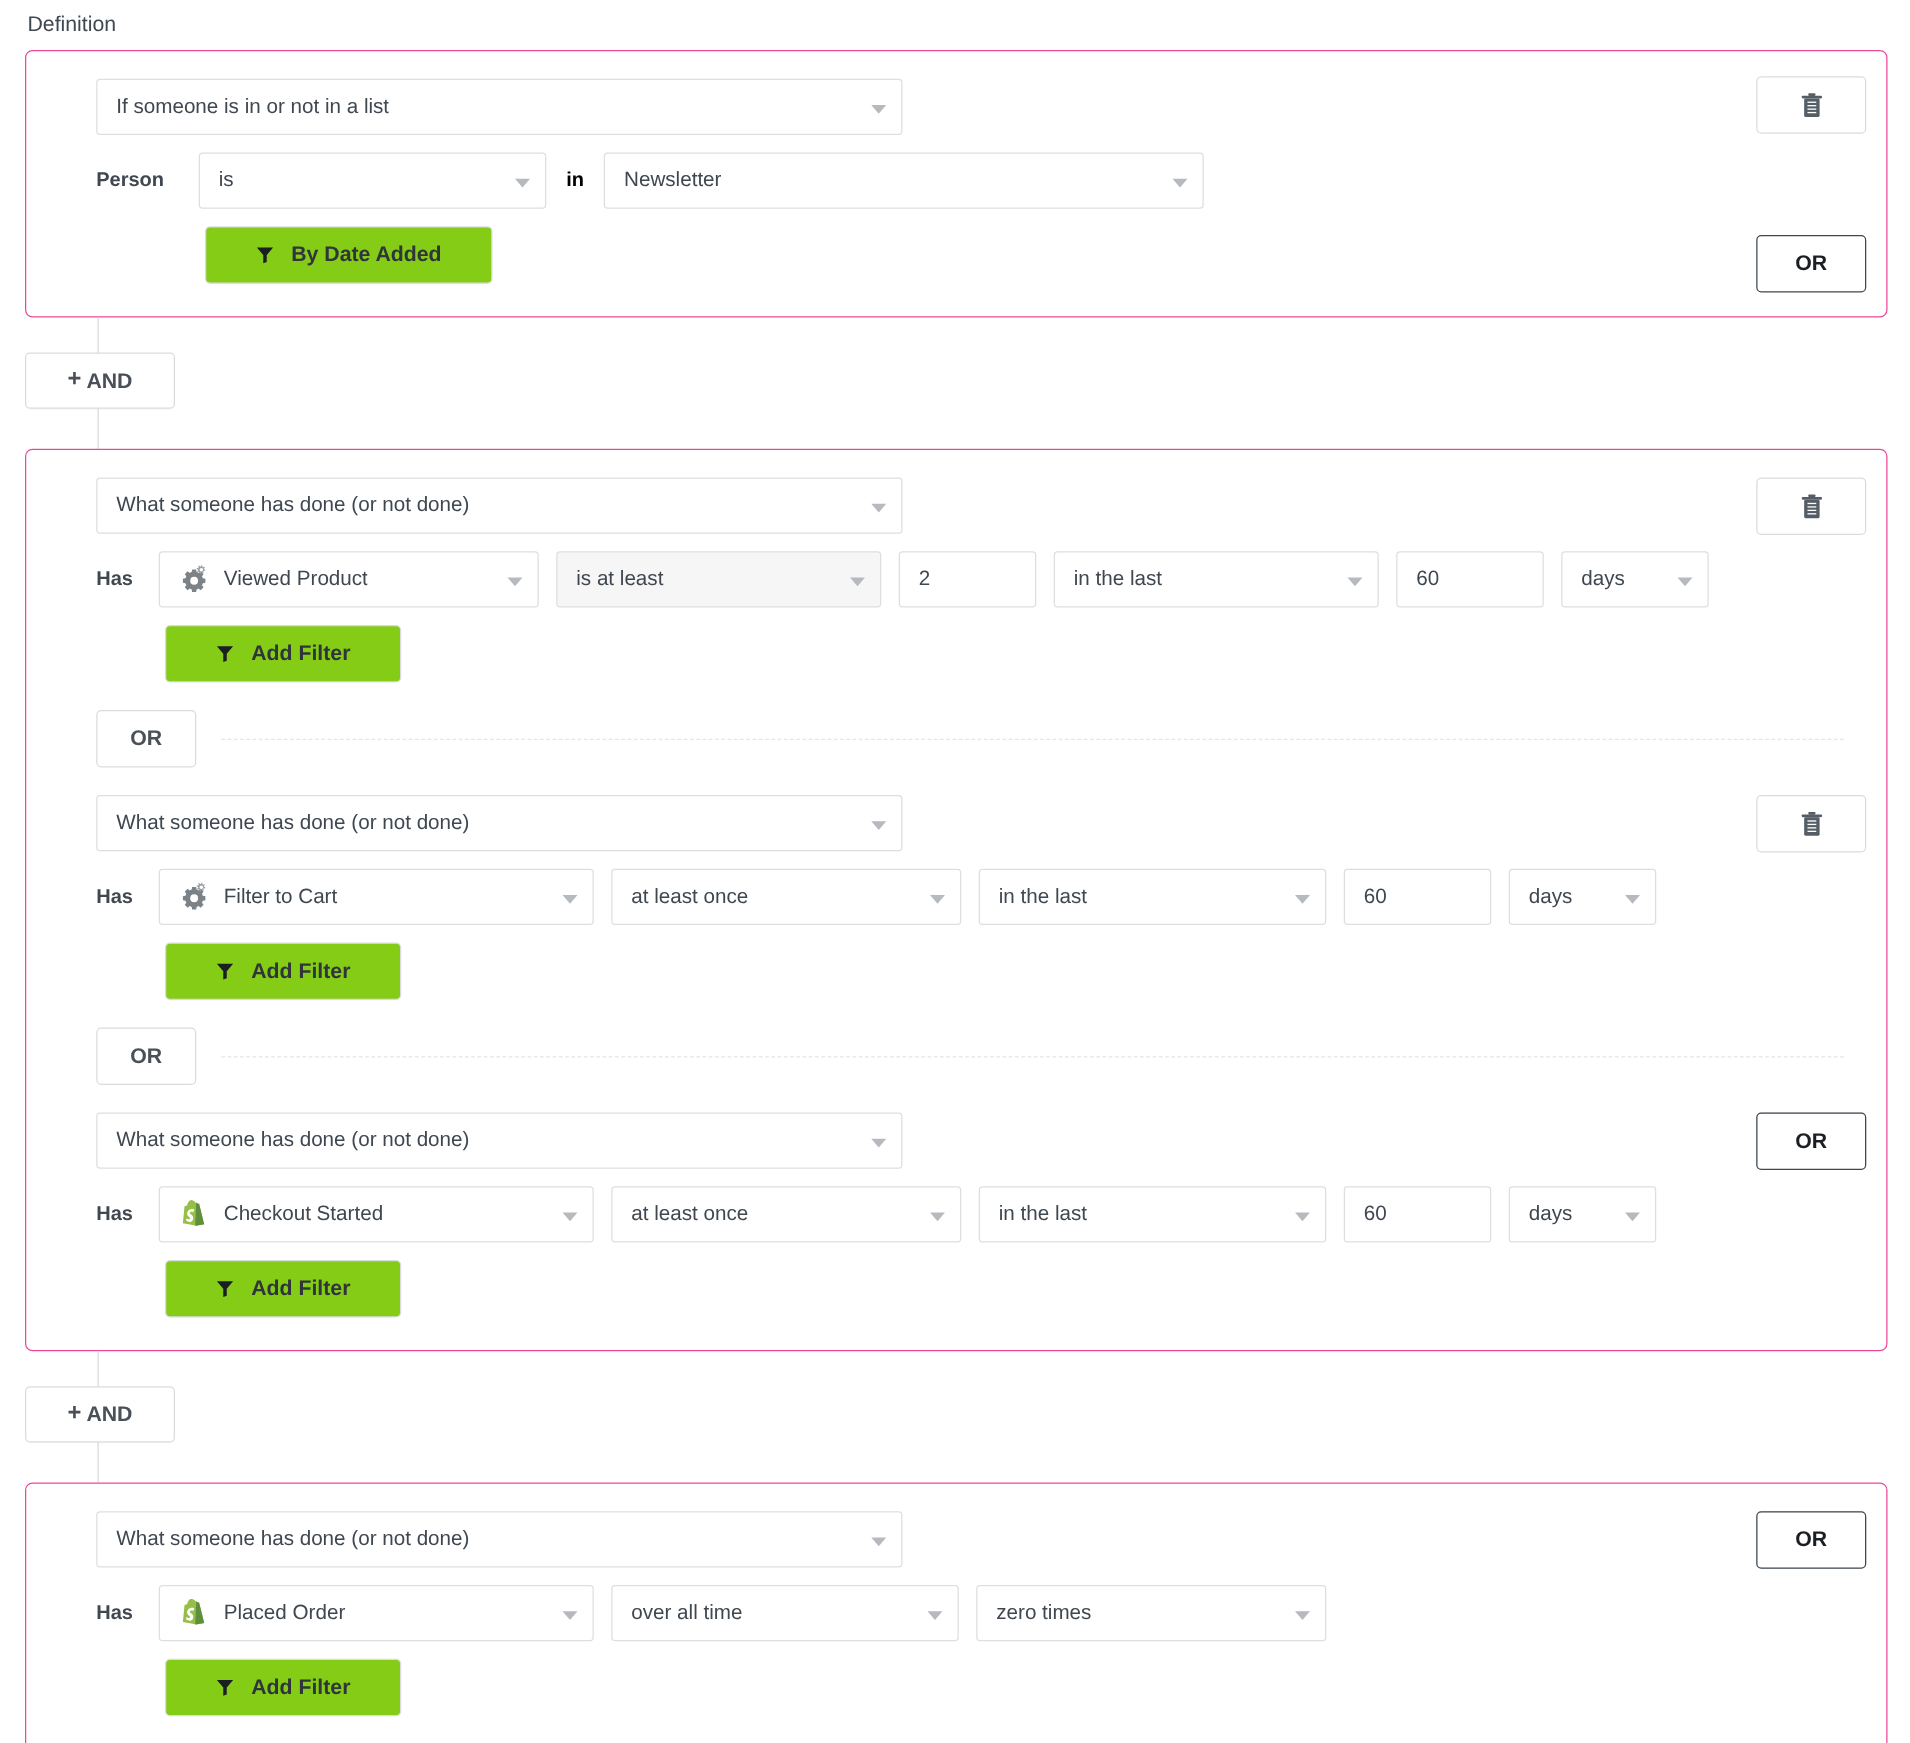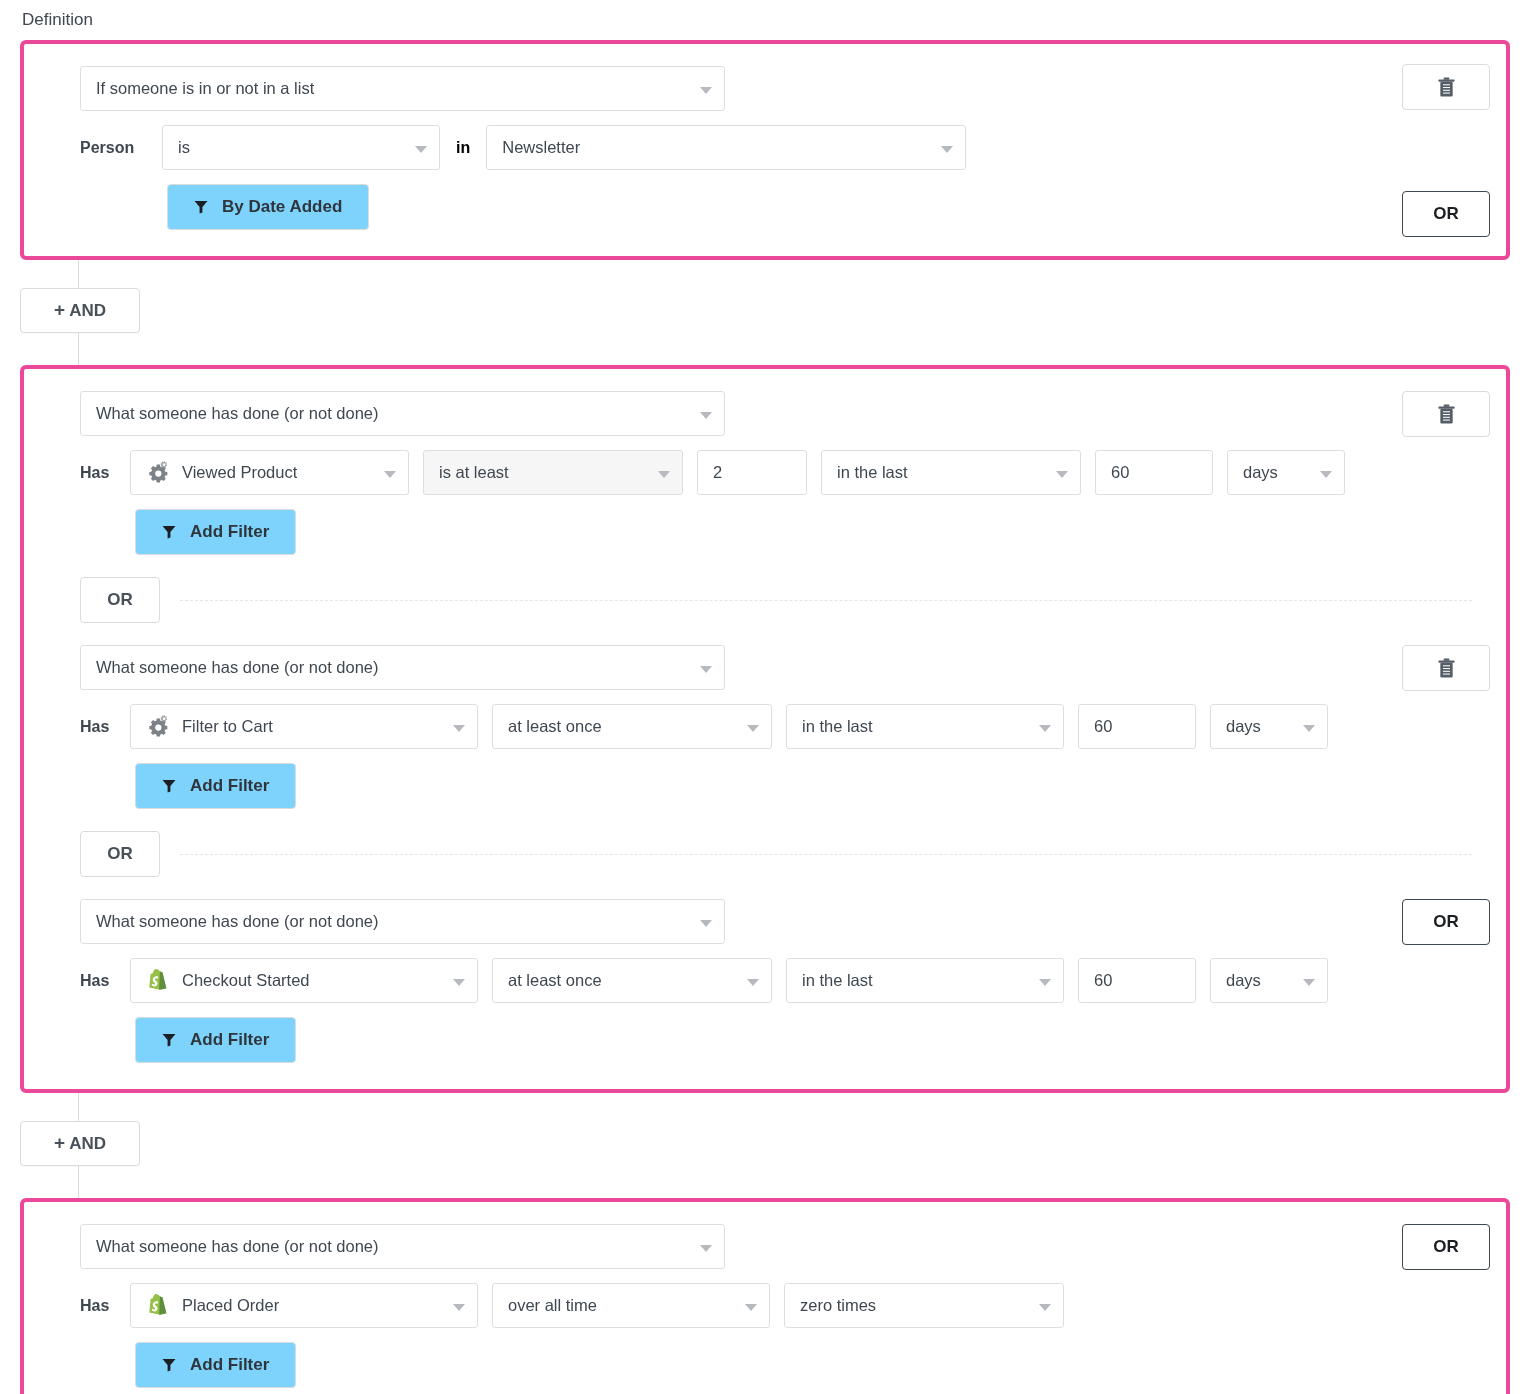--- a/index.html
+++ b/index.html
@@ -23,21 +23,21 @@
     font-size: 17px;
     color: #3f4750;
     padding: 10px 0 10px 22px;
     line-height: 1.2;
   }
 
   
   .card {
     position: relative;
     margin: 0 18px 0 20px;
-    border: 4px solid #ec4899;
+    border: 1px solid #ec4899;
     border-radius: 6px;
     background: #ffffff;
     padding: 22px 0 22px 0;
   }
 
   
   .connector {
     position: relative;
     height: 105px;
     margin: 0 20px;
@@ -157,42 +157,42 @@
     width: 24px;
     height: 24px;
     margin-right: 12px;
     flex: 0 0 auto;
   }
 
   
   .w-type      { width: 645px; margin-left: 0; }
   .w-is        { width: 278px; }
   .w-list      { width: 480px; }
-  .w-metric    { width: 279px; }
+  .w-metric    { width: 304px; }
   .w-metric-sm { width: 348px; }
   .w-op        { width: 260px; }
   .w-op-wide   { width: 280px; }
   .w-num       { width: 110px; }
   .w-num2      { width: 118px; }
   .w-tf        { width: 260px; }
   .w-tf-wide   { width: 278px; }
   .w-unit      { width: 118px; }
   .w-overall   { width: 278px; }
 
   .gap { margin-left: 14px; }
 
   
   .filter-btn {
     display: inline-flex;
     align-items: center;
     justify-content: center;
     gap: 14px;
     height: 46px;
-    padding: 0 26px;
-    background: #7dd3fc;
+    padding: 0 40px;
+    background: #84cc16;
     border: 1px solid #d9dcdf;
     border-radius: 4px;
     font-size: 17px;
     font-weight: bold;
     color: #2f353b;
     cursor: pointer;
   }
   .funnel {
     display: inline-block;
     width: 14px;

